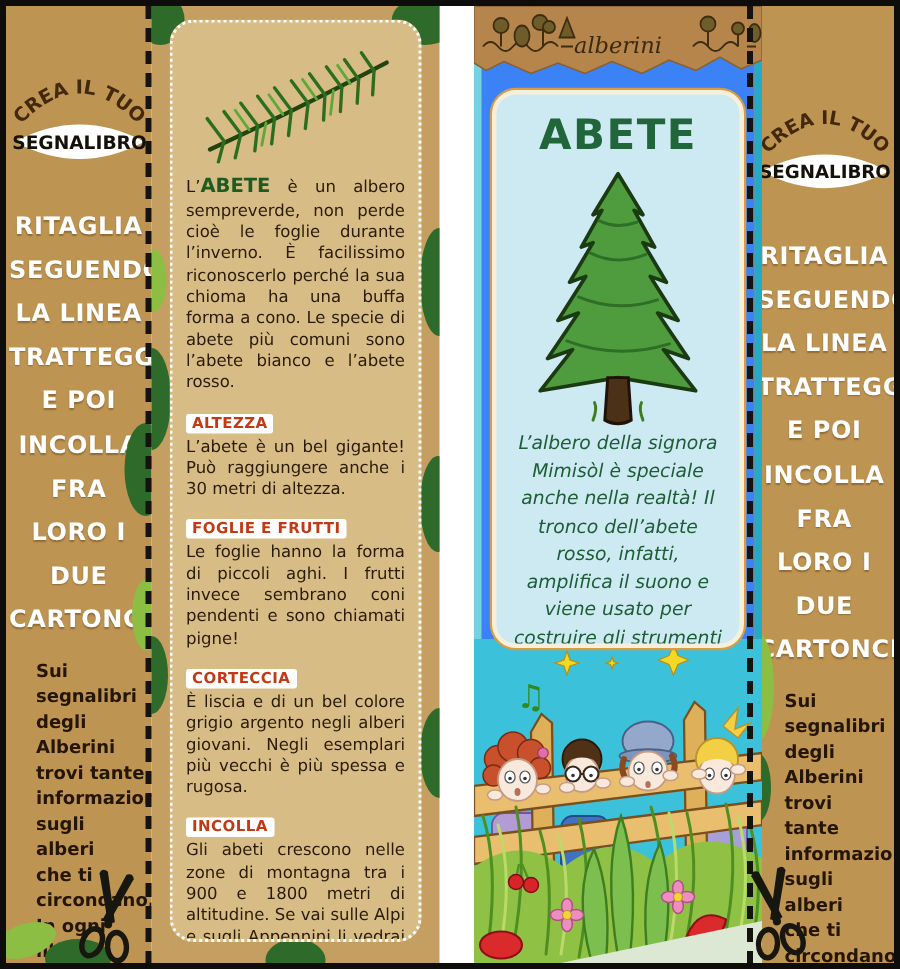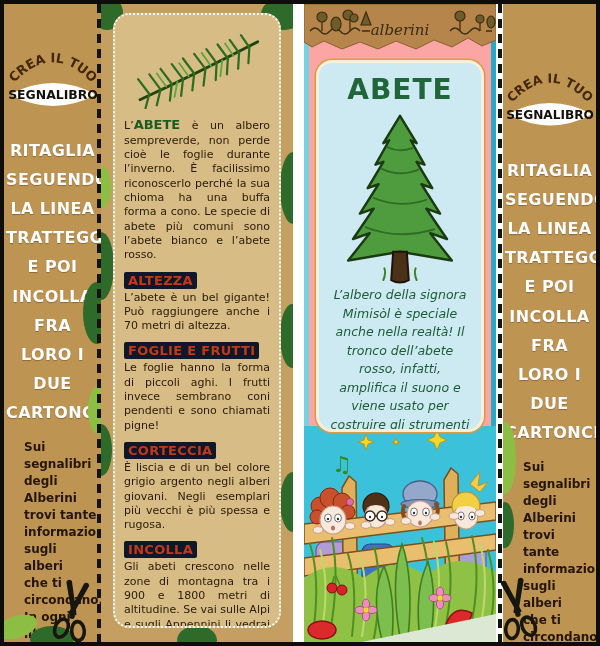--- a/index.html
+++ b/index.html
@@ -3,21 +3,21 @@
 <meta charset="utf-8">
 <style>
   html,body{margin:0;padding:0;background:#e8e8e8;}
   .page{position:relative;width:600px;height:646px;background:#ffffff;overflow:hidden;
         font-family:"DejaVu Sans","Liberation Sans",sans-serif;}
   .frame{position:absolute;inset:0;border:4px solid #0e0d0b;z-index:60;pointer-events:none;}
 
   .panel{position:absolute;top:4px;bottom:4px;overflow:hidden;}
   .p1{left:4px;width:97px;background:#BE9452;}
   .p2{left:101px;width:192px;background:#C59E61;}
-  .p3{left:304px;width:192px;background:#fca5a5;}
+  .p3{left:316px;width:192px;background:#3b82f6;}
   .p4{left:503px;width:93px;background:#BE9452;}
 
   .cutline{position:absolute;top:4px;bottom:4px;width:4px;z-index:40;
     background:repeating-linear-gradient(to bottom,#141310 0 9px,transparent 9px 15px);}
   .cl1{left:97px;} .cl2{left:498px;}
 
   
   .badge{display:block;margin:32px auto 0 auto;}
   .p4 .badge{margin-top:52px;}
   .instructions{margin:16px 2px 0 2px;text-align:center;color:#ffffff;font-weight:bold;
@@ -33,22 +33,22 @@
   .leaf{position:absolute;border-radius:50%;}
   .leaf.dark{background:#2E6B2A;} .leaf.light{background:#8CBE44;}
 
   
   .fact-card{position:absolute;left:12px;right:12px;top:9px;bottom:14px;background:#D7BC86;
     border:2px dotted #ffffff;border-radius:16px;padding:2px 9px 4px 9px;overflow:hidden;z-index:2;}
   .branch{display:block;margin:6px auto 0 auto;}
   .intro{margin:8px 0 0 0;font-size:11px;line-height:1.3;color:#2A1B07;text-align:justify;}
   .intro .lead-bold{color:#1E5B21;font-weight:bold;font-size:13px;}
   .sec{margin-top:7px;}
-  .sec-title{display:inline-block;background:#0f172a;color:#C23A15;font-weight:bold;
-    font-size:13px;letter-spacing:.3px;padding:1px 4px;border-radius:2px;}
+  .sec-title{display:inline-block;background:#ffffff;color:#C23A15;font-weight:bold;
+    font-size:10px;letter-spacing:.3px;padding:1px 4px;border-radius:2px;}
   .sec-body{margin:2px 0 0 0;font-size:11px;line-height:1.3;color:#2A1B07;text-align:justify;}
 
   
   .p3 .edgeL{position:absolute;left:0;top:0;bottom:0;width:5px;background:#74D2E3;z-index:1;}
   .p3 .edgeR{position:absolute;right:0;top:0;bottom:0;width:5px;background:#27A9C6;z-index:1;}
   .torn-header{position:absolute;top:0;left:0;z-index:4;}
   .bm-card{position:absolute;left:12px;right:12px;top:56px;height:366px;background:#CDEAF2;
     border:3px solid #F6EFDB;border-radius:16px;box-shadow:0 0 0 1.5px #D89C44;z-index:3;overflow:hidden;}
   .bm-title{margin:10px 0 0 0;text-align:center;font-size:28px;font-weight:bold;color:#21653A;
     letter-spacing:1px;}
@@ -157,21 +157,21 @@
             <line x1="114" y1="35" x2="105" y2="22"></line>
           <line x1="54" y1="63" x2="51" y2="79"></line>
             <line x1="102" y1="40" x2="100" y2="57"></line>
         </g>
       </svg>
 
       <p class="intro"><span>L’</span><span class="lead-bold">ABETE</span><span> è un albero sempreverde, non perde cioè le foglie durante l’inverno. È facilissimo riconoscerlo perché la sua chioma ha una buffa forma a cono. Le specie di abete più comuni sono l’abete bianco e l’abete rosso.</span></p>
 
       <div class="sec">
         <span class="sec-title">ALTEZZA</span>
-        <p class="sec-body">L’abete è un bel gigante! Può raggiungere anche i 70 metri di altezza.</p>
+        <p class="sec-body">L’abete è un bel gigante! Può raggiungere anche i 30 metri di altezza.</p>
       </div>
       <div class="sec">
         <span class="sec-title">FOGLIE E FRUTTI</span>
         <p class="sec-body">Le foglie hanno la forma di piccoli aghi. I frutti invece sembrano coni pendenti e sono chiamati pigne!</p>
       </div>
       <div class="sec">
         <span class="sec-title">CORTECCIA</span>
         <p class="sec-body">È liscia e di un bel colore grigio argento negli alberi giovani. Negli esemplari più vecchi è più spessa e rugosa.</p>
       </div>
       <div class="sec">

